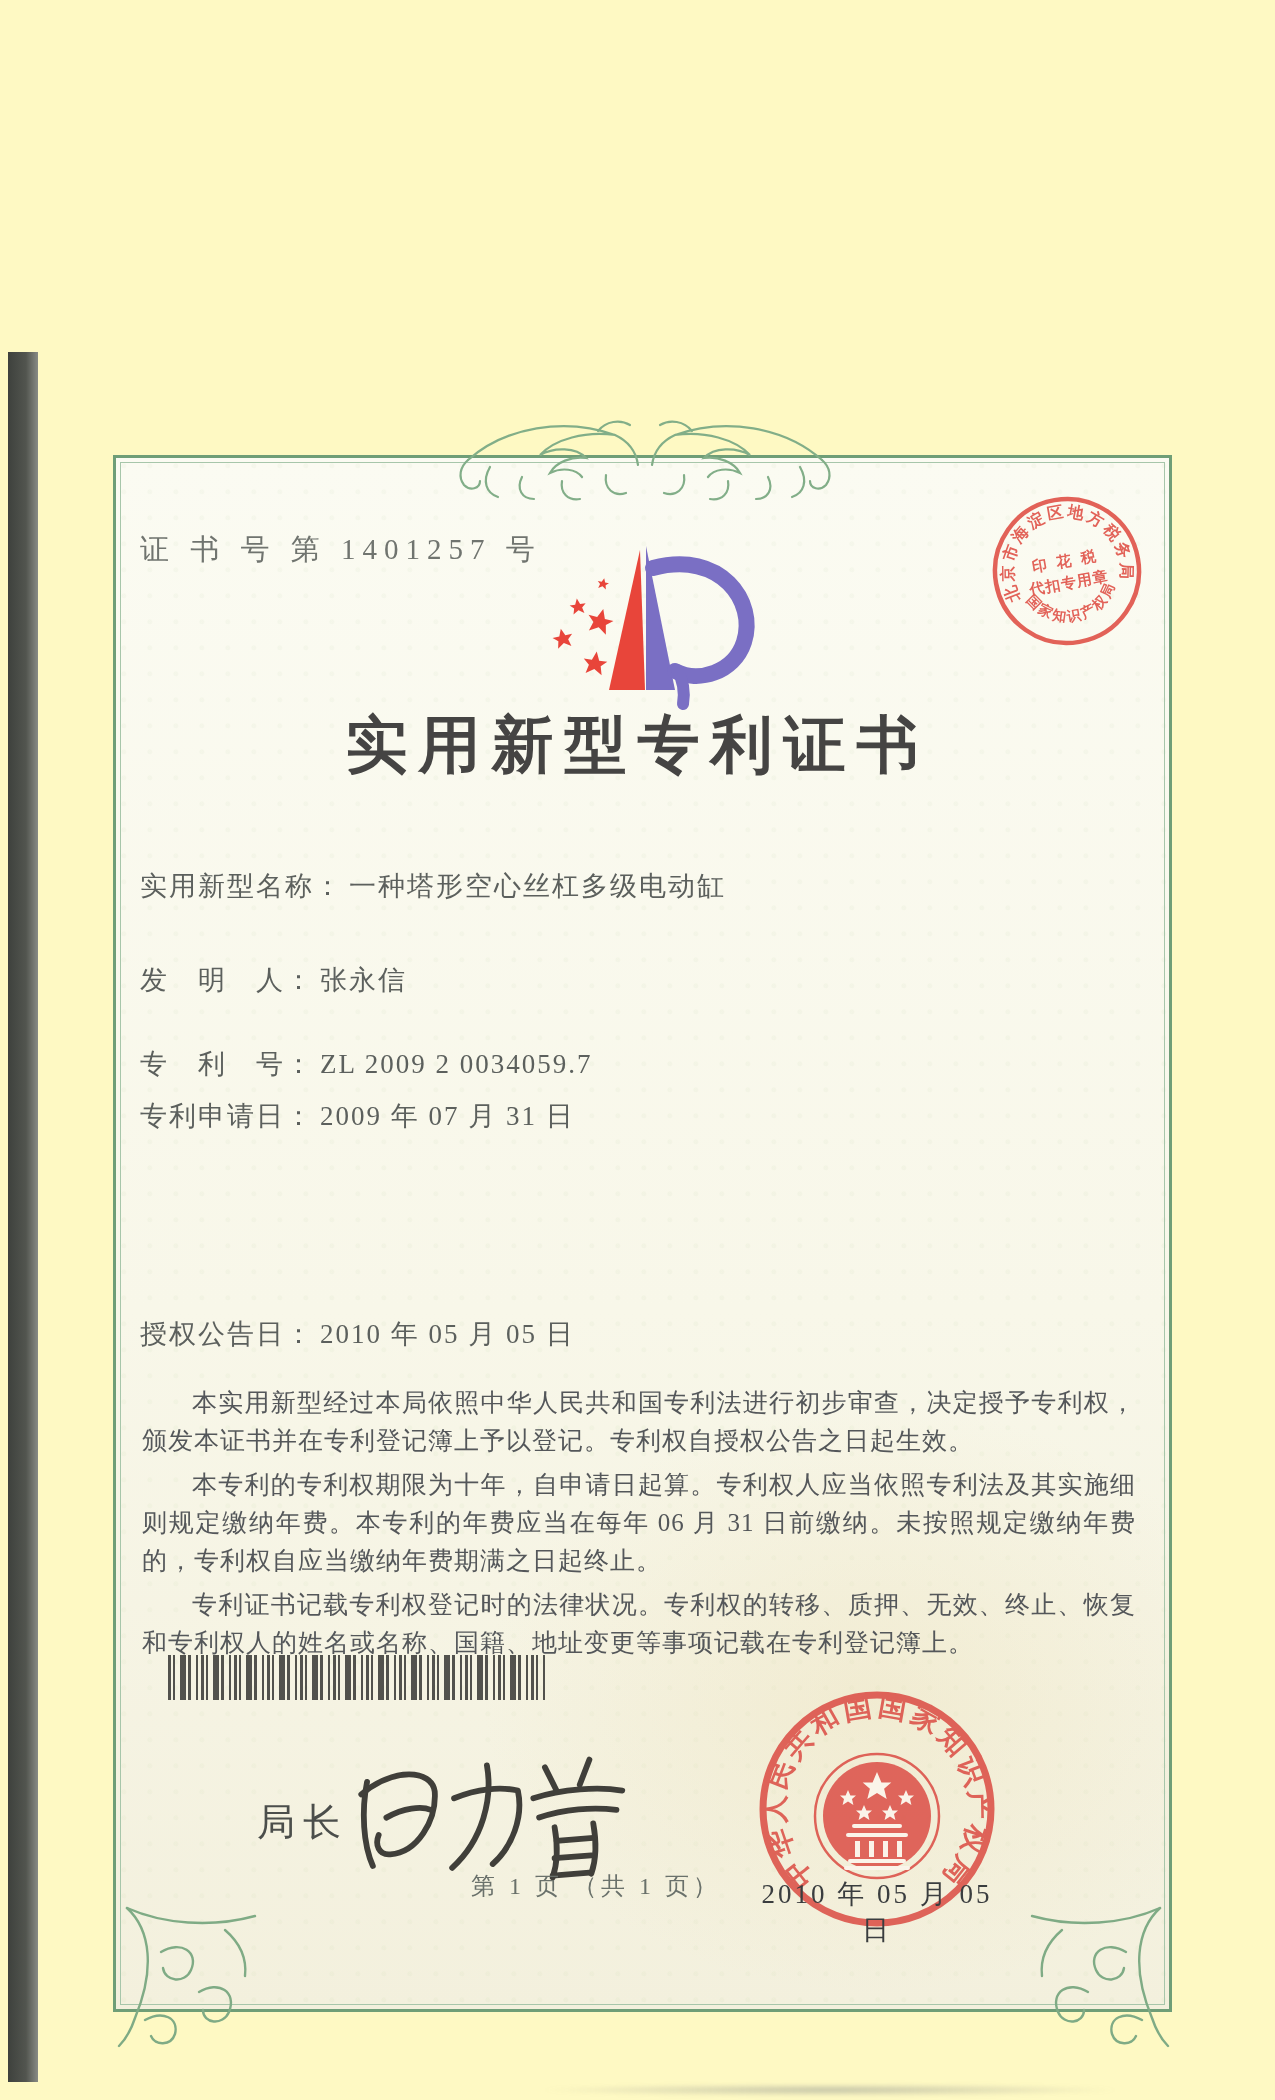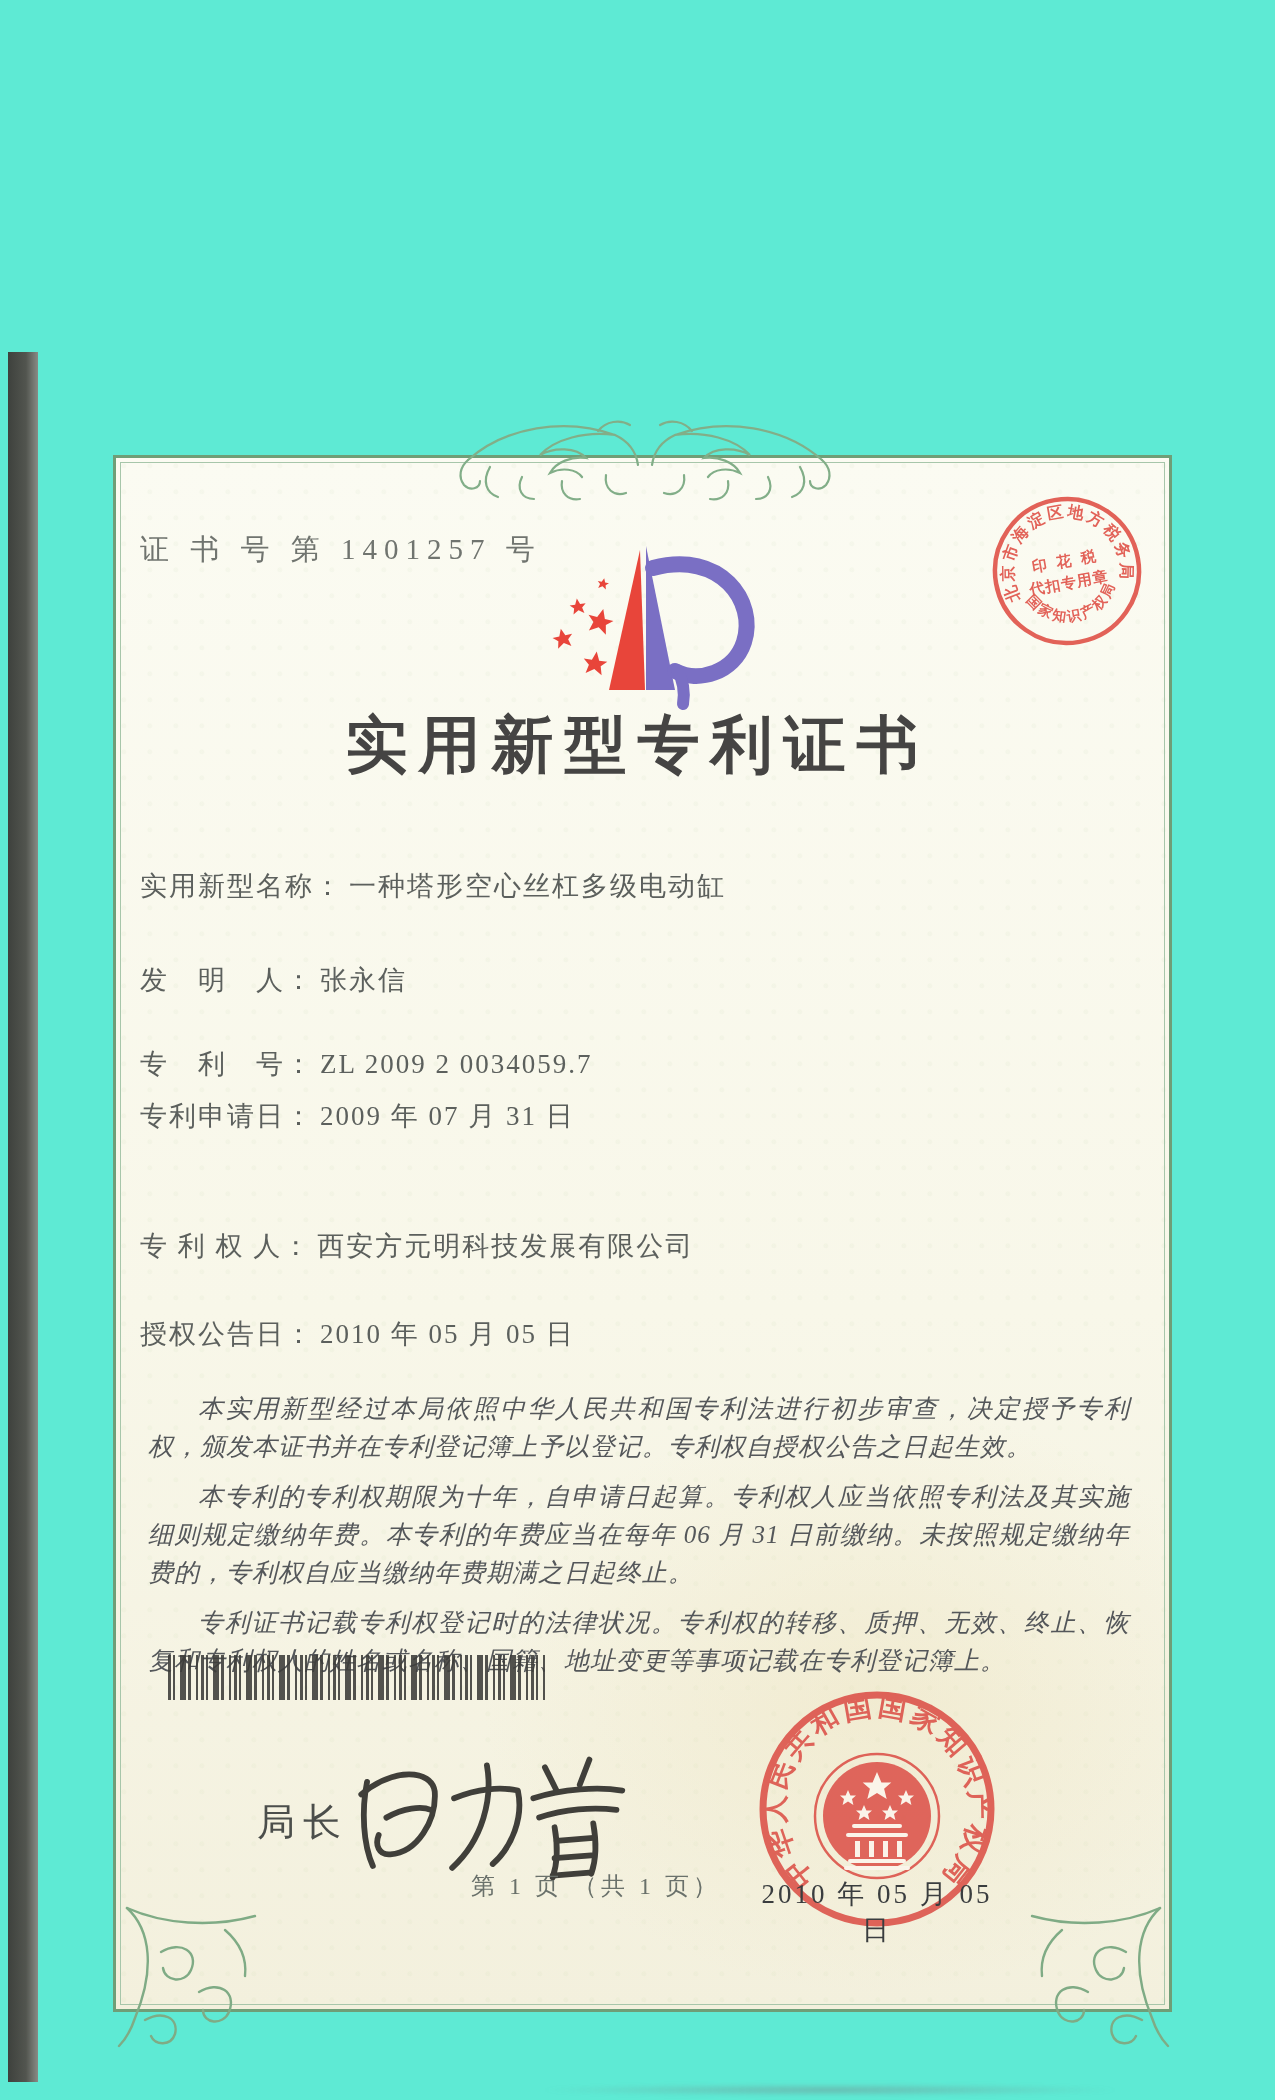--- a/index.html
+++ b/index.html
@@ -1,18 +1,18 @@
 <!DOCTYPE html>
 <html><head>
 <meta charset="utf-8">
 <style>
   html,body{margin:0;padding:0;background:#ffffff;}
   #canvas{
     position:relative;width:1275px;height:2100px;overflow:hidden;
-    background:#5eead4;
+    background:#fef9c3;
     font-family:"Liberation Serif","DejaVu Serif",serif;
   }
   
   .scan-band{
     position:absolute;left:8px;top:352px;width:30px;height:1730px;
     background:linear-gradient(90deg,#3e413d 0%,#52554f 60%,#888b85 100%);
   }
   .scan-shadow{
     position:absolute;left:540px;top:2084px;width:580px;height:12px;
     background:radial-gradient(closest-side,rgba(120,125,130,.45),rgba(120,125,130,0));
@@ -39,21 +39,21 @@
   .page-title{
     left:0;width:1275px;top:703px;text-align:center;
     font-size:62px;font-weight:700;letter-spacing:11px;color:#454443;
   }
   .field{left:140px;font-size:27px;color:#5c605d;letter-spacing:2px;white-space:nowrap;}
   .field .fvalue{margin-left:6px;}
   .paragraphs{
     left:136px;top:1378px;width:1006px;
     font-size:25px;line-height:38px;color:#54575a;text-align:justify;
   }
-  .paragraphs p{margin:12px;text-indent:2em;letter-spacing:1px;font-style:italic;}
+  .paragraphs p{margin:6px;text-indent:2em;letter-spacing:1px;}
   .barcode{
     left:168px;top:1655px;width:377px;height:45px;
     background:repeating-linear-gradient(90deg,
       #3c3c39 0 3px, rgba(0,0,0,0) 3px 5px,
       #3c3c39 5px 7px, rgba(0,0,0,0) 7px 12px,
       #3c3c39 12px 18px, rgba(0,0,0,0) 18px 20px,
       #3c3c39 20px 23px, rgba(0,0,0,0) 23px 28px,
       #3c3c39 28px 30px, rgba(0,0,0,0) 30px 33px);
     opacity:.88;
   }
@@ -161,23 +161,20 @@
 
   <div class="abs page-title">实用新型专利证书</div>
   <div class="abs field" style="top:962px">
     <span>发　明　人：</span><span class="fvalue">张永信</span>
   </div>
   <div class="abs field" style="top:1046px">
     <span>专　利　号：</span><span class="fvalue">ZL 2009 2 0034059.7</span>
   </div>
   <div class="abs field" style="top:1098px">
     <span>专利申请日：</span><span class="fvalue">2009 年 07 月 31 日</span>
-  </div>
-  <div class="abs field" style="top:1228px">
-    <span>专 利 权 人：</span><span class="fvalue">西安方元明科技发展有限公司</span>
   </div>
   <div class="abs field" style="top:1316px">
     <span>授权公告日：</span><span class="fvalue">2010 年 05 月 05 日</span>
   </div>
 
   <div class="abs paragraphs">
     <p>本实用新型经过本局依照中华人民共和国专利法进行初步审查，决定授予专利权，颁发本证书并在专利登记簿上予以登记。专利权自授权公告之日起生效。</p>
     <p>本专利的专利权期限为十年，自申请日起算。专利权人应当依照专利法及其实施细则规定缴纳年费。本专利的年费应当在每年 06 月 31 日前缴纳。未按照规定缴纳年费的，专利权自应当缴纳年费期满之日起终止。</p>
     <p>专利证书记载专利权登记时的法律状况。专利权的转移、质押、无效、终止、恢复和专利权人的姓名或名称、国籍、地址变更等事项记载在专利登记簿上。</p>
   </div>

